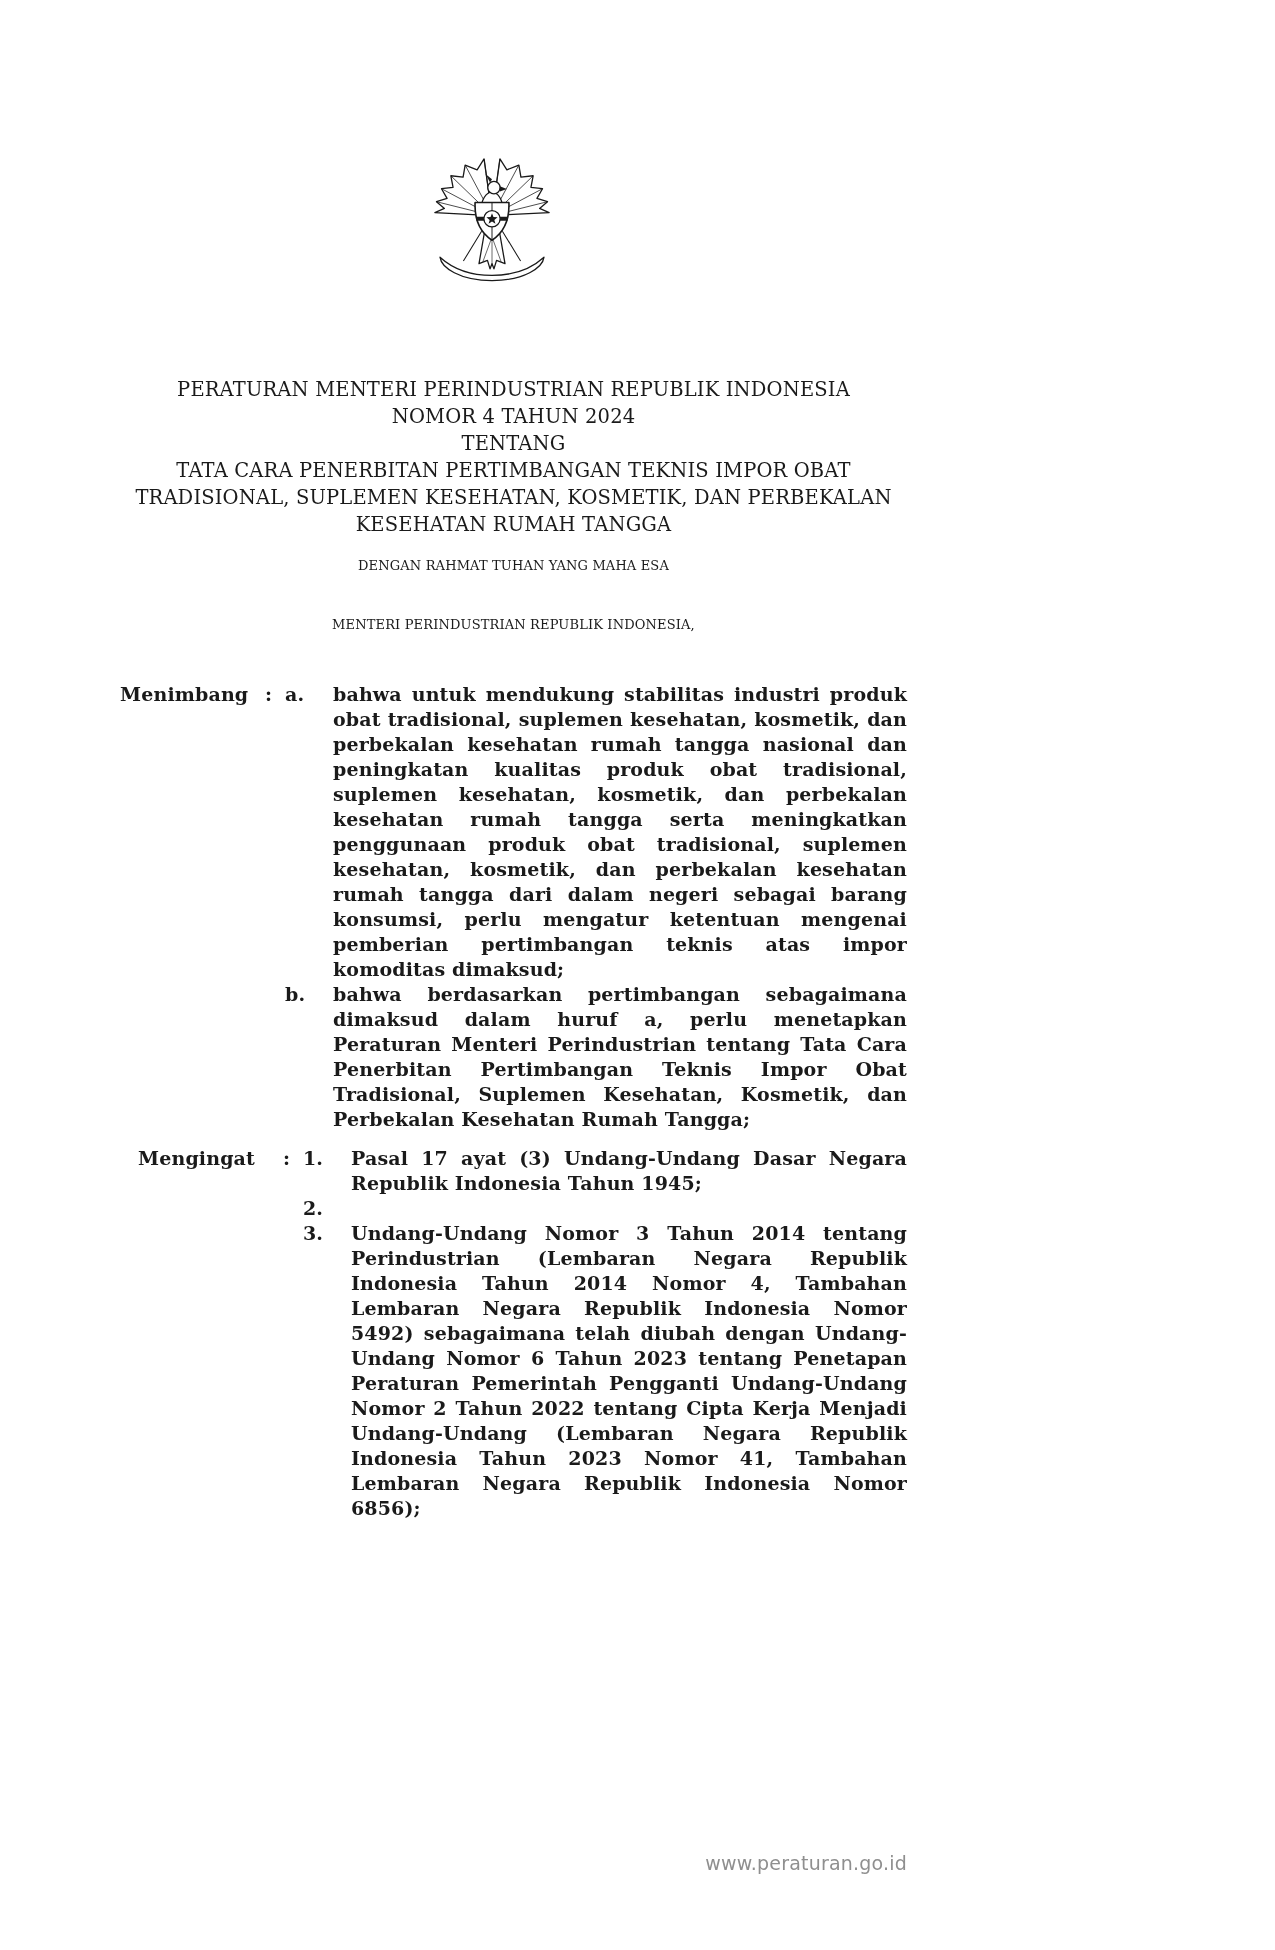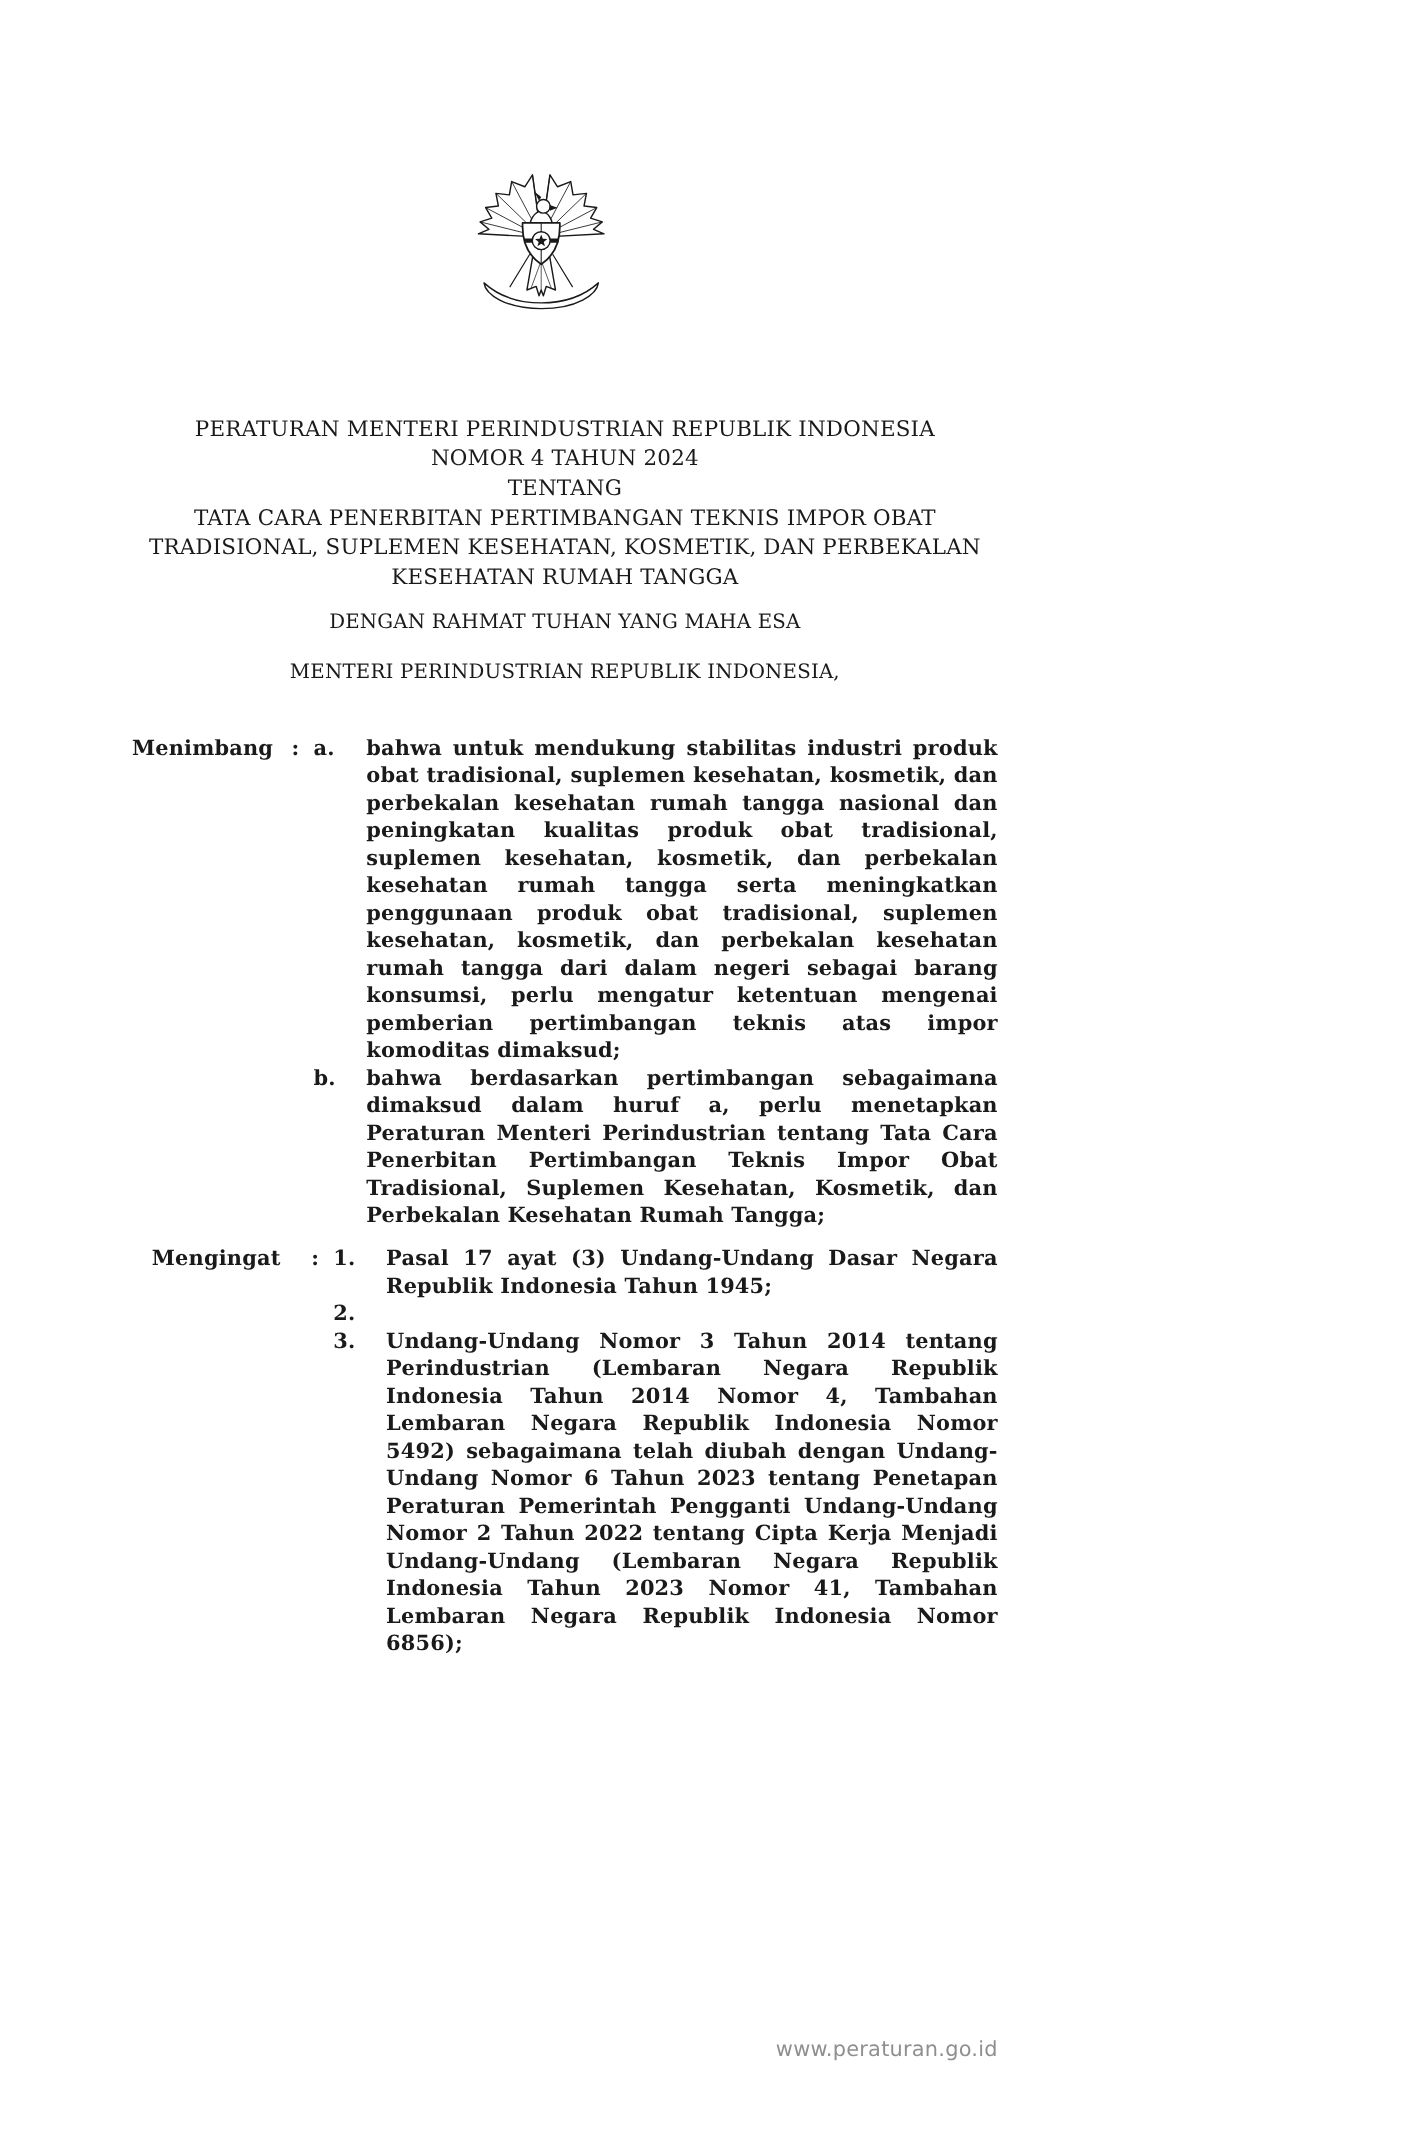--- a/index.html
+++ b/index.html
@@ -28,25 +28,25 @@
     letter-spacing: 0.15px;
   }
   .title-block {
     margin-top: 372px;
     text-align: center;
     font-size: 19.5px;
     line-height: 27px;
   }
   .center-line {
     text-align: center;
-    font-size: 18px;
+    font-size: 13px;
     line-height: 27px;
   }
   .invocation { margin-top: 14px; }
-  .authority  { margin-top: 18px; }
+  .authority  { margin-top: 32px; }
   .section-menimbang { margin-top: 44px; }
   .section-mengingat { margin-top: 14px; margin-left: 18px; }
   .row {
     display: grid;
     grid-template-columns: 145px 20px 48px 1fr;
     line-height: 25px;
   }
   .cell { font-size: 19px; font-weight: bold; }
   .cell.text {
     text-align: justify;

